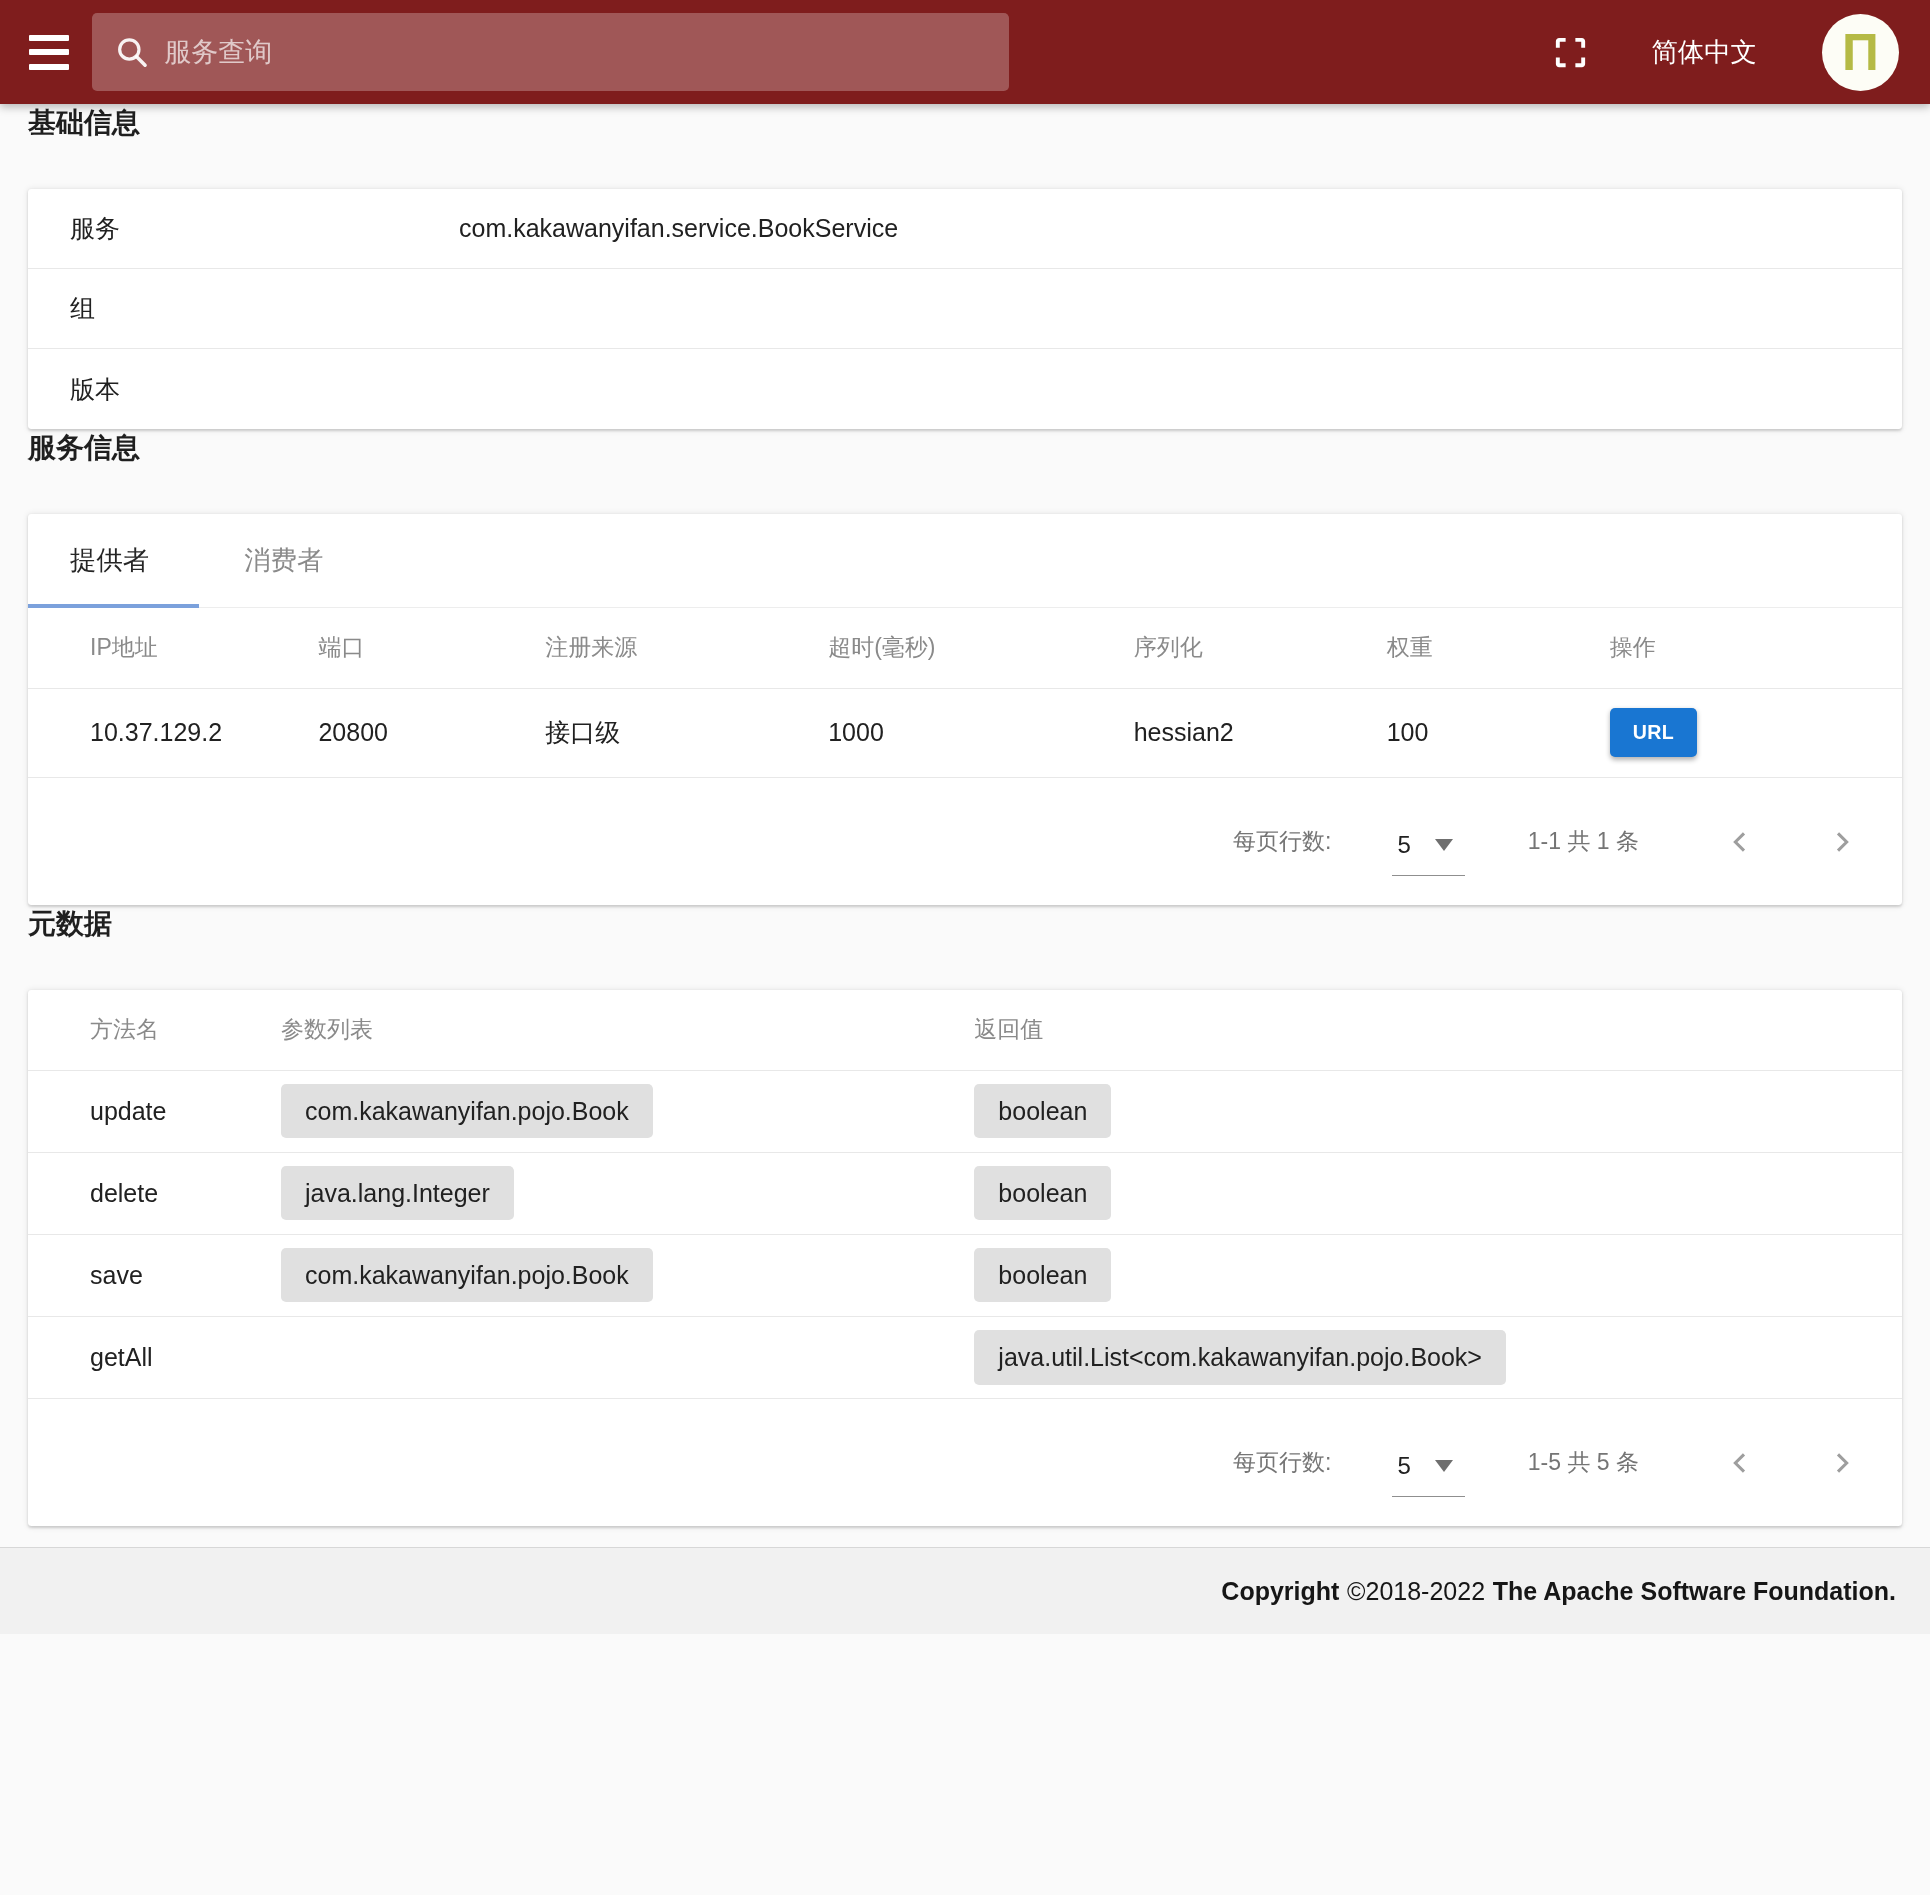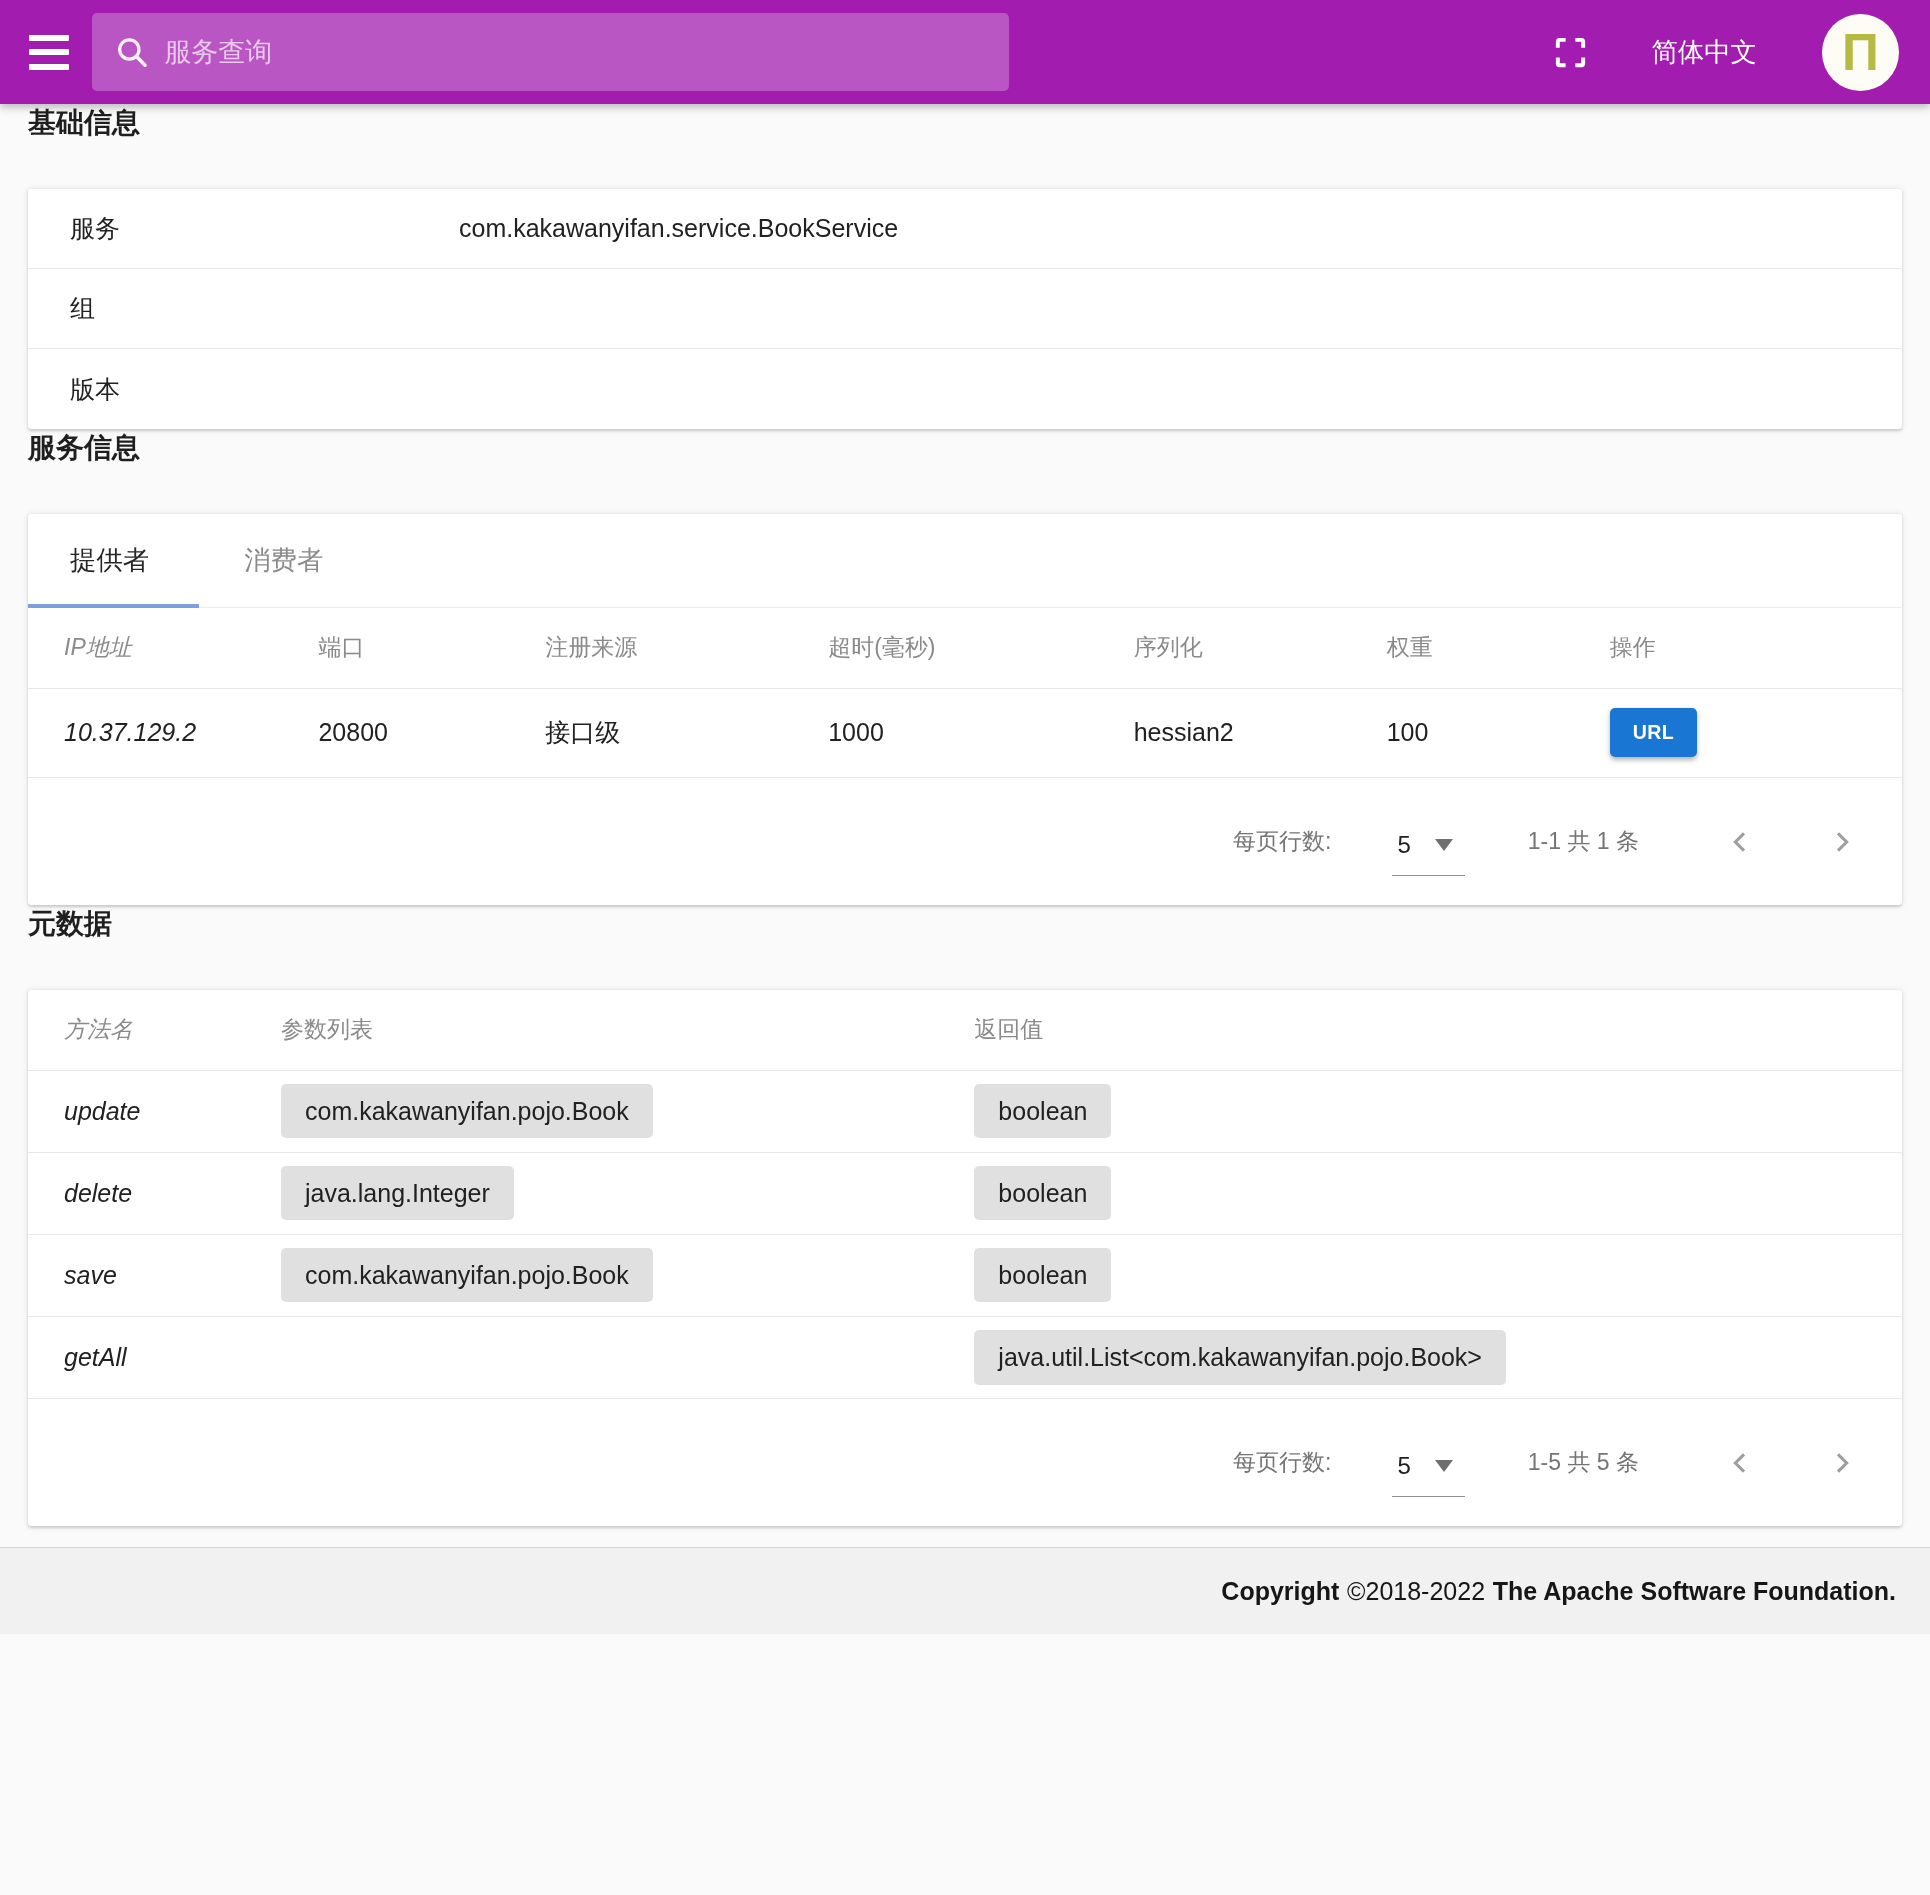--- a/index.html
+++ b/index.html
@@ -1,20 +1,20 @@
 <!DOCTYPE html>
 <html style="font-size:13.6px"><head>
 <meta charset="utf-8">
 <style>
   * { margin:0; padding:0; box-sizing:border-box; }
   html,body { width:1930px; height:1895px; overflow:hidden;
     font-family:"Liberation Sans","DejaVu Sans",sans-serif; background:#fafafa; }
 
   
-  .app-bar { height:104px; background:#a21caf; display:flex; align-items:center;
+  .app-bar { height:104px; background:#7f1d1d; display:flex; align-items:center;
     box-shadow:0 3.4px 8.5px rgba(0,0,0,.28); position:relative; z-index:5; }
   .menu-btn { width:40px; margin-left:29px; display:flex; flex-direction:column; gap:8.5px; cursor:pointer; flex:none; }
   .menu-btn span { height:6px; background:#fff; border-radius:0.9px; }
   .search-box { margin-left:23px; width:917px; height:78px; background:rgba(255,255,255,.26);
     border-radius:5.1px; display:flex; align-items:center; padding:0 22px; flex:none; }
   .search-input { background:transparent; border:none; outline:none; color:#fff;
     font-size:27px; margin-left:13.6px; width:100%; font-family:inherit; }
   .search-input::placeholder { color:rgba(255,255,255,.68); }
   .bar-spacer { flex:1; }
   .fullscreen-btn { margin-right:61px; cursor:pointer; display:flex; flex:none; }
@@ -44,21 +44,21 @@
   .tab.inactive { color:#8a8a8a; }
   .tab-slider { position:absolute; left:0; bottom:-0.9px; width:171px; height:4.3px; background:#7ba1dc; }
 
   
   table { width:100%; border-collapse:collapse; }
   th { font-size:23px; color:#8a8a8a; font-weight:400; text-align:left; height:80px;
     vertical-align:middle; padding:0; }
   td { font-size:25px; color:#212121; vertical-align:middle; padding:0; border-top:0.9px solid #e8e8e8; }
   .svc-table td { height:89px; }
   .meta-table td { height:82px; }
-  th:first-child, td:first-child { padding-left:36px;font-style:italic; }
+  th:first-child, td:first-child { padding-left:62px; }
   .url-btn { background:#1976d2; color:#fff; font-size:19.6px; font-weight:bold; border:none;
     border-radius:5.1px; padding:12.8px 23px; letter-spacing:0.4px; cursor:pointer;
     box-shadow:0 2.6px 5.1px rgba(0,0,0,.3); font-family:inherit; }
   .chip { display:inline-block; background:#e0e0e0; border-radius:5.1px; padding:12.8px 24px;
     font-size:25px; color:#212121; }
 
   
   .pagination { display:flex; align-items:center; justify-content:flex-end; height:128px;
     border-top:0.9px solid #e8e8e8; font-size:23px; color:#757575; padding-right:44px; }
   .pag-select { display:inline-flex; align-items:center; margin-left:61px; cursor:pointer;

